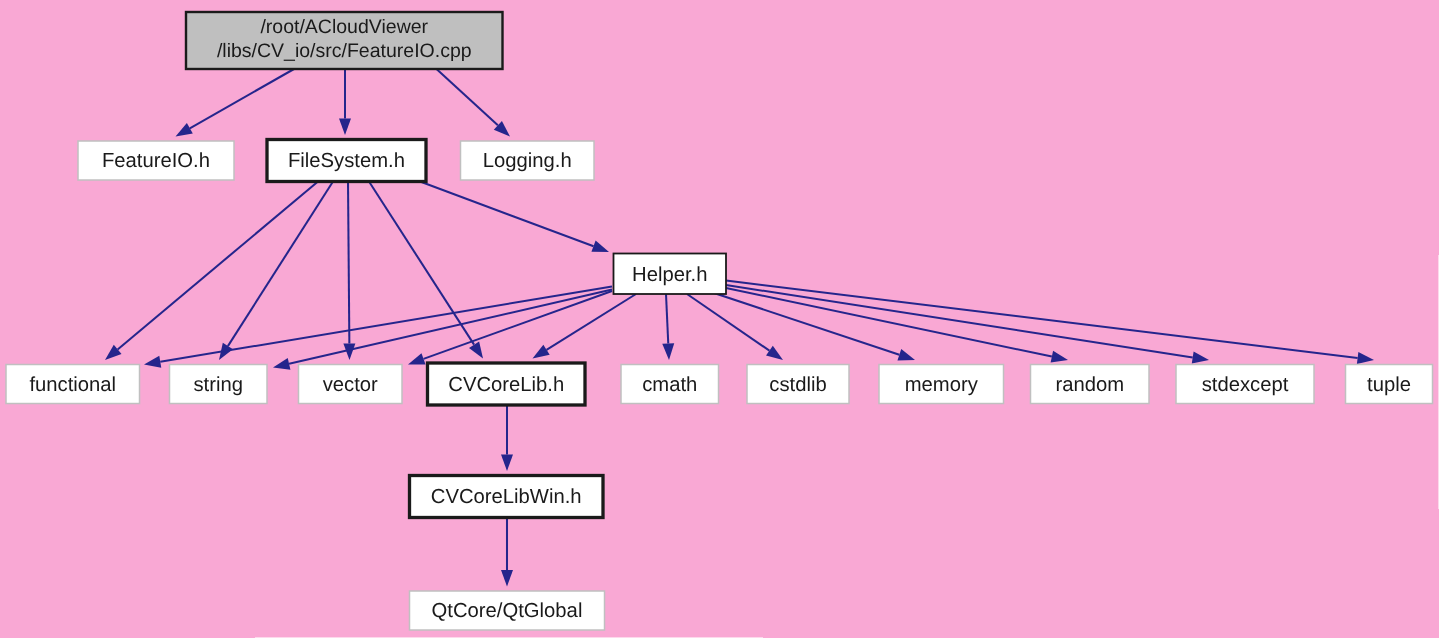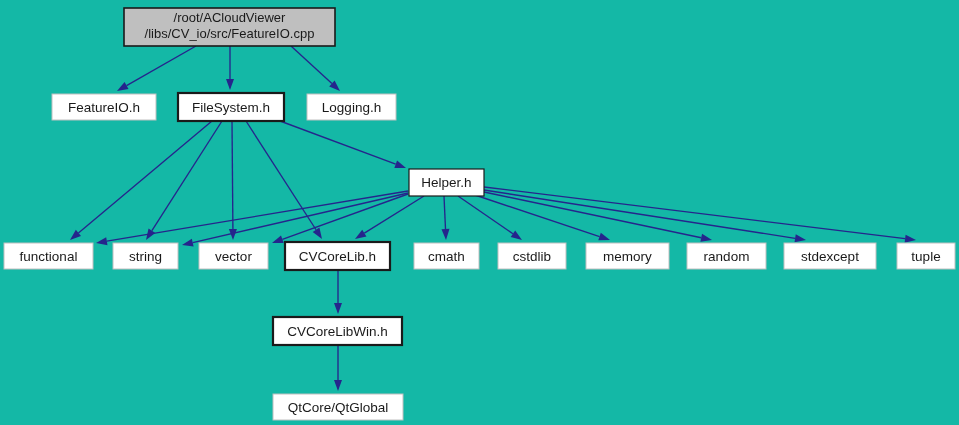--- a/index.html
+++ b/index.html
@@ -4,21 +4,21 @@
 <style>
   html, body {
     margin: 0;
     padding: 0;
     background: #ffffff;
   }
   #graph-root {
     position: relative;
     width: 959px;
     height: 425px;
-    background: #14b8a6;
+    background: #f9a8d4;
     font-family: "Liberation Sans", sans-serif;
     overflow: hidden;
   }
   svg#graph-canvas {
     position: absolute;
     left: 0;
     top: 0;
     width: 959px;
     height: 425px;
     display: block;

